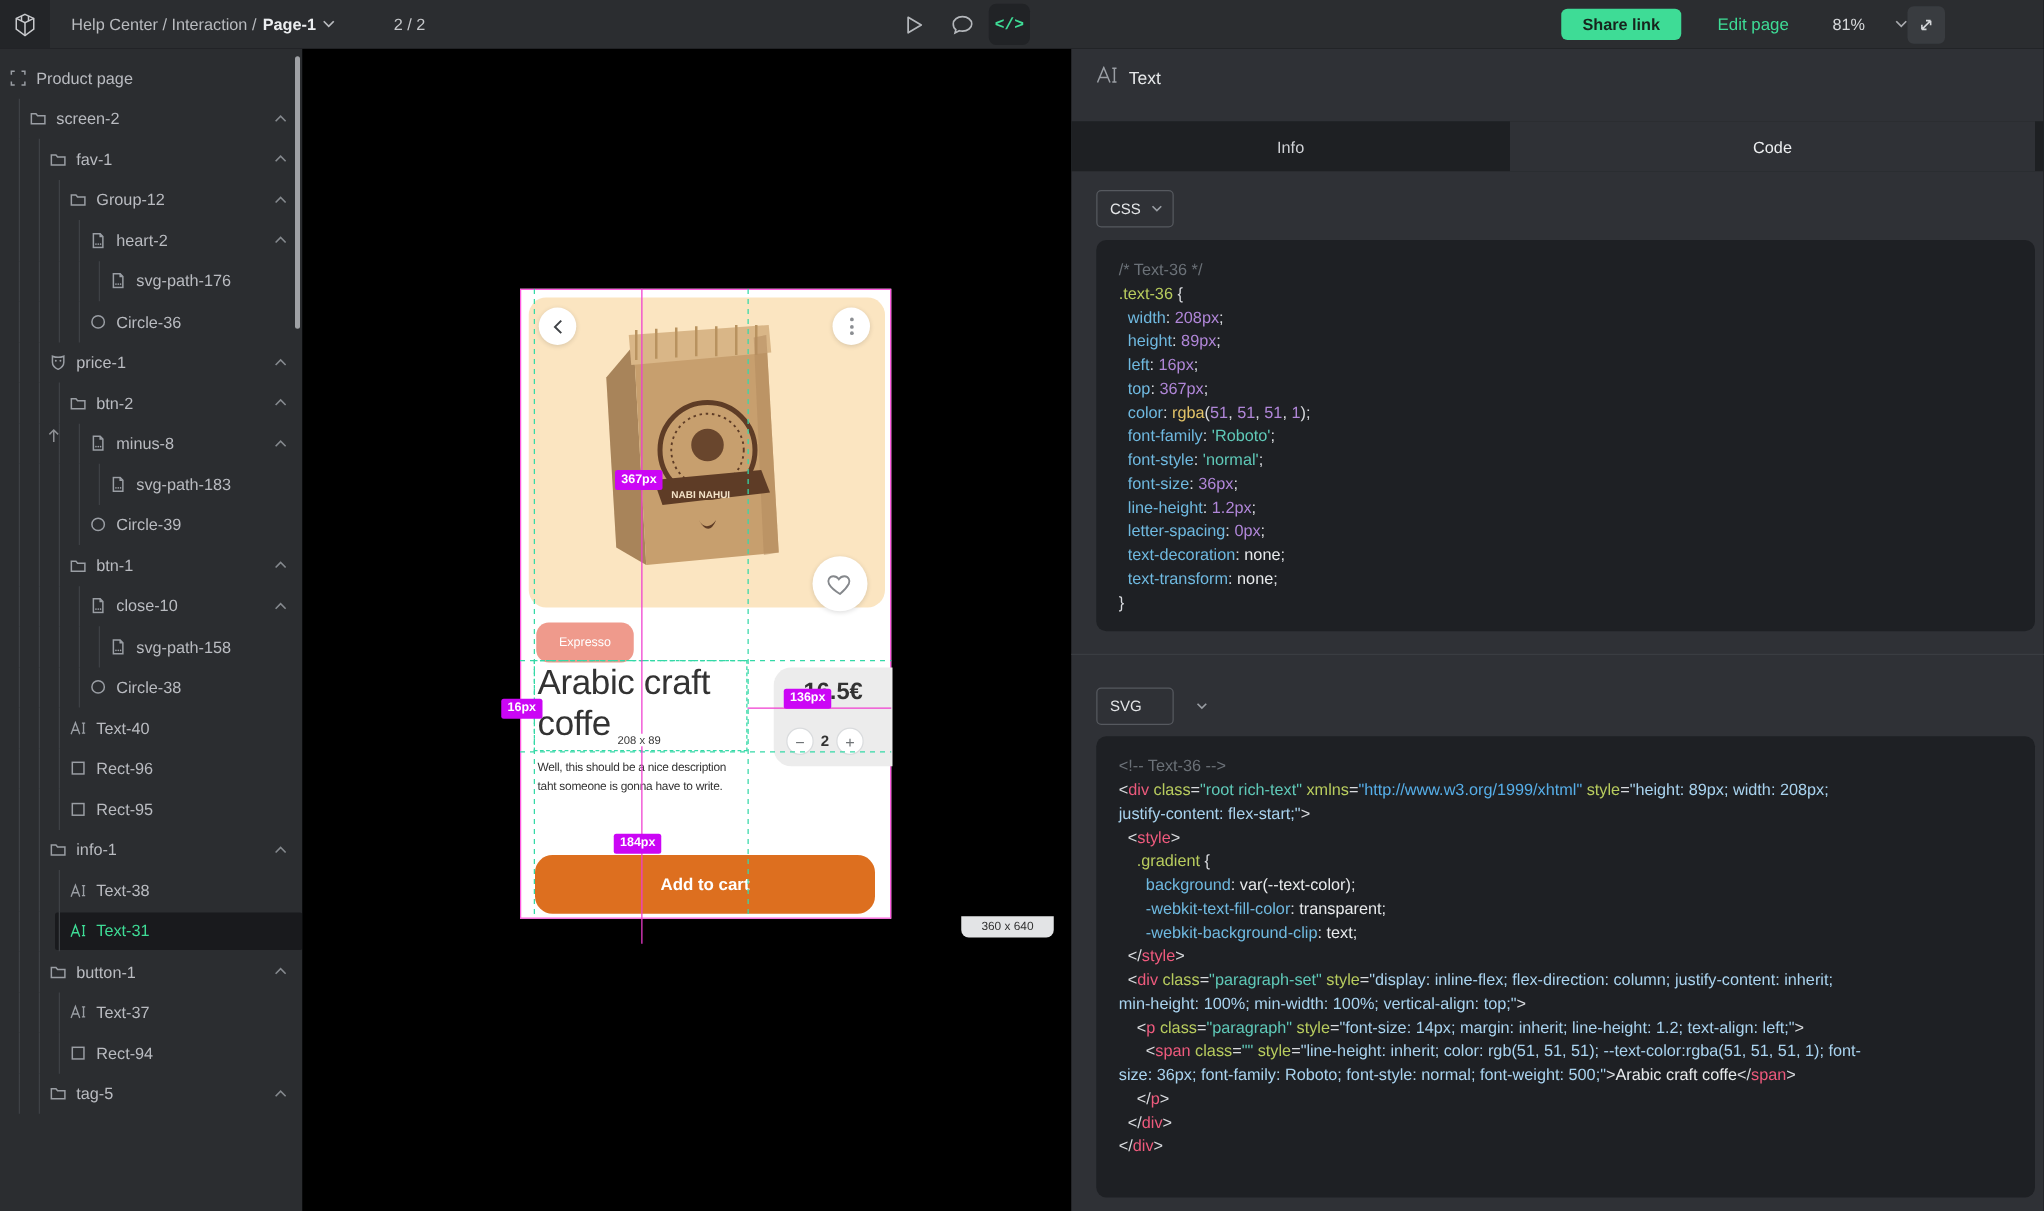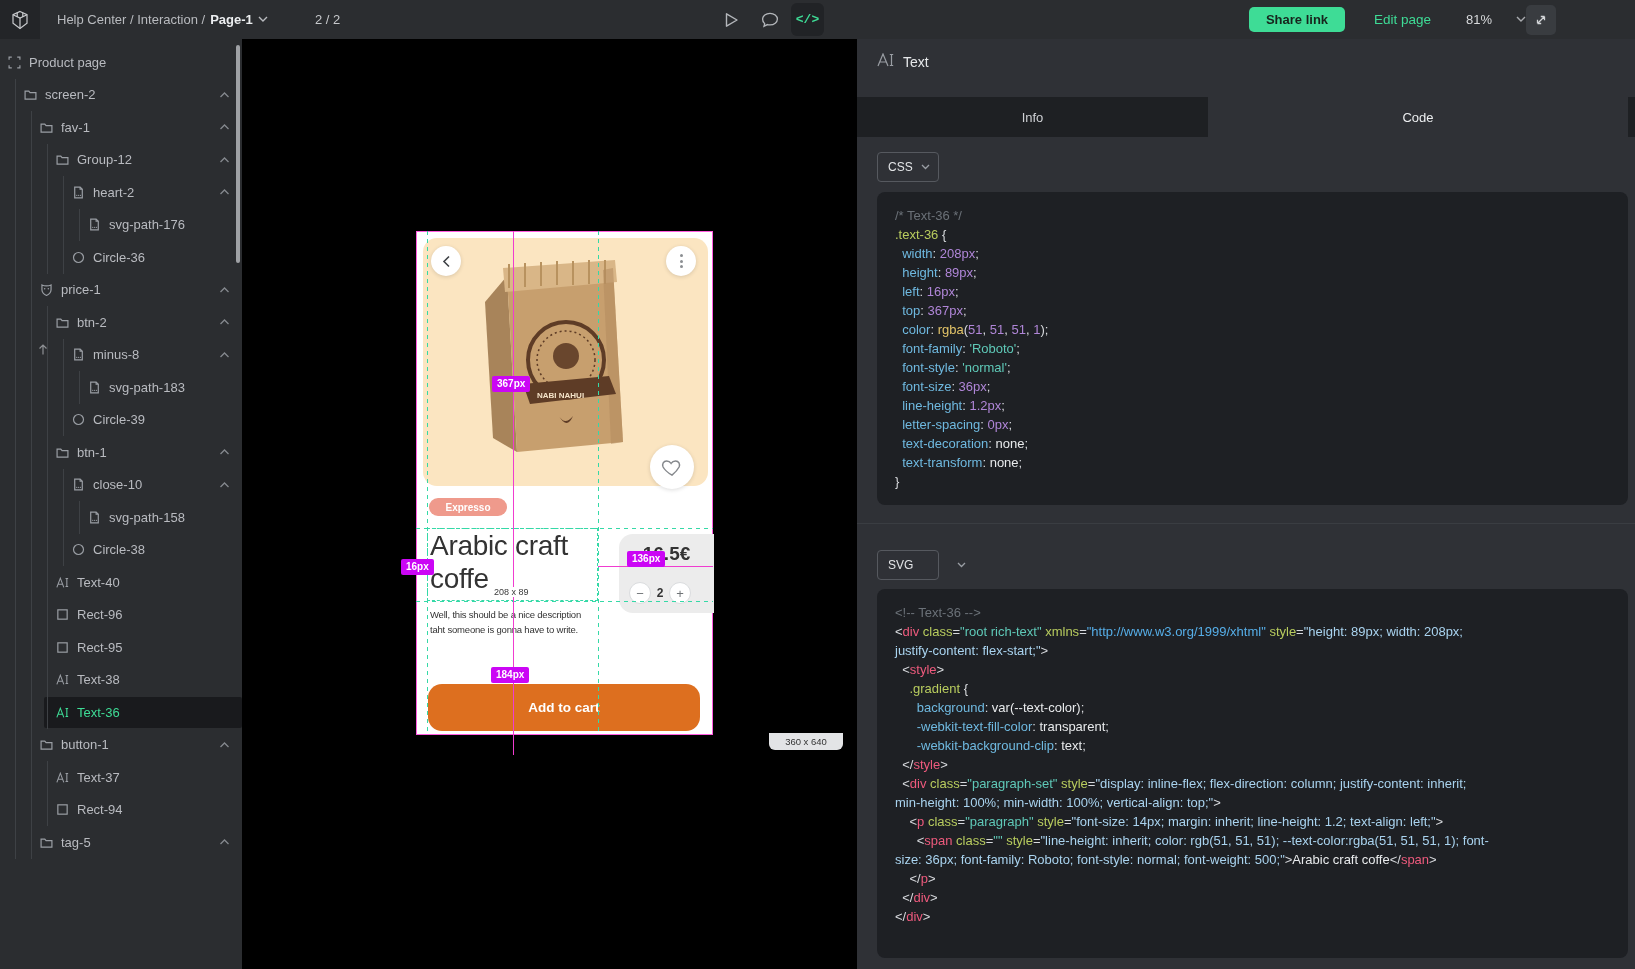--- a/index.html
+++ b/index.html
@@ -52,22 +52,22 @@
   .artboard { position:absolute; left:174px; top:192px; width:297px; height:504px; background:#fff;
     border:1px solid #ff5be0; }
   .imgsec { position:absolute; left:6px; top:6px; width:285px; height:248px; border-radius:14px;
     background:#fbe5c1; overflow:hidden; }
   .circ-btn { position:absolute; background:#fff; border-radius:50%;
     box-shadow:0 1px 4px rgba(0,0,0,.14); display:flex; align-items:center; justify-content:center; cursor:pointer; }
   .back-btn { left:14px; top:14px; width:30px; height:30px; }
   .kebab-btn { right:16px; top:14px; width:30px; height:30px; flex-direction:column; gap:2.5px; }
   .kebab-btn i { width:3px; height:3px; border-radius:50%; background:#8b8e92; }
   .heart-btn { right:18px; top:213px; width:44px; height:44px; }
-  .tag-pill { position:absolute; left:12px; top:266px; width:78px; height:18px; background:#ef9a8c;
-    border-radius:10px; color:#fff; font-size:10px; font-weight:bold;
+  .tag-pill { position:absolute; left:12px; top:266px; width:78px; height:32px; background:#ef9a8c;
+    border-radius:10px; color:#fff; font-size:10px; font-weight:normal;
     display:flex; align-items:center; justify-content:center; }
   .pp-title { position:absolute; left:13px; top:297px; width:174px; font-size:28px; line-height:1.18;
     color:#333; letter-spacing:-0.3px; }
   .pp-desc { position:absolute; left:13px; top:375px; font-size:9.5px; line-height:1.6; color:#333;
     letter-spacing:-0.2px; white-space:nowrap; }
   .price-box { position:absolute; left:202px; top:302px; width:95px; height:79px; background:#ececec;
     border-radius:14px 0 0 14px; }
   .price-val { position:absolute; left:0; right:0; top:9px; text-align:center; font-size:19px;
     font-weight:bold; color:#333; }
   .stepper { position:absolute; left:10px; right:23px; bottom:9px; height:22px;
@@ -468,41 +468,56 @@
           <span class="ico" style="margin-left:56px">
             <svg width="13" height="13" viewBox="0 0 12 12" fill="none" stroke="currentColor" stroke-width="1.1">
               <rect x="1.7" y="1.7" width="8.6" height="8.6"></rect>
             </svg>
           </span>
           <span class="lbl">Rect-95</span>
         </div>
         <div class="trow">
           <span class="g" style="left:15px"></span>
           <span class="g" style="left:31px"></span>
+          <span class="ico" style="margin-left:40px">
+            <svg width="13" height="13" viewBox="0 0 12 12" fill="none" stroke="currentColor" stroke-width="1.1">
+              <path d="M1 2.8h3.4l1.2 1.5H11v5.9H1z"></path>
+            </svg>
+          </span>
+          <span class="lbl">info-1</span>
+          <span class="chev">
+            <svg width="11" height="8" viewBox="0 0 11 8" fill="none" stroke="currentColor" stroke-width="1.3">
+              <path d="M1.5 6L5.5 2l4 4"></path>
+            </svg>
+          </span>
+        </div>
+        <div class="trow">
+          <span class="g" style="left:15px"></span>
+          <span class="g" style="left:31px"></span>
           <span class="g" style="left:47px"></span>
           <span class="ico" style="margin-left:56px">
             <svg width="13" height="13" viewBox="0 0 12 12" fill="none" stroke="currentColor" stroke-width="1">
               <path d="M0.8 10.5L4 2l3.2 8.5M1.9 7.6h4.2"></path>
               <path d="M10 2.3v7.4M8.8 2.3h2.4M8.8 9.7h2.4"></path>
             </svg>
           </span>
           <span class="lbl">Text-38</span>
         </div>
         <div class="trow sel">
           <span class="hl"></span>
           <span class="g" style="left:15px"></span>
           <span class="g" style="left:31px"></span>
           <span class="g" style="left:47px"></span>
           <span class="ico" style="margin-left:56px">
             <svg width="13" height="13" viewBox="0 0 12 12" fill="none" stroke="currentColor" stroke-width="1">
               <path d="M0.8 10.5L4 2l3.2 8.5M1.9 7.6h4.2"></path>
               <path d="M10 2.3v7.4M8.8 2.3h2.4M8.8 9.7h2.4"></path>
             </svg>
           </span>
-          <span class="lbl">Text-36</span>
+          <span class="lbl">Text-31</span>
         </div>
         <div class="trow">
           <span class="g" style="left:15px"></span>
           <span class="g" style="left:31px"></span>
           <span class="ico" style="margin-left:40px">
             <svg width="13" height="13" viewBox="0 0 12 12" fill="none" stroke="currentColor" stroke-width="1.1">
               <path d="M1 2.8h3.4l1.2 1.5H11v5.9H1z"></path>
             </svg>
           </span>
           <span class="lbl">button-1</span>

